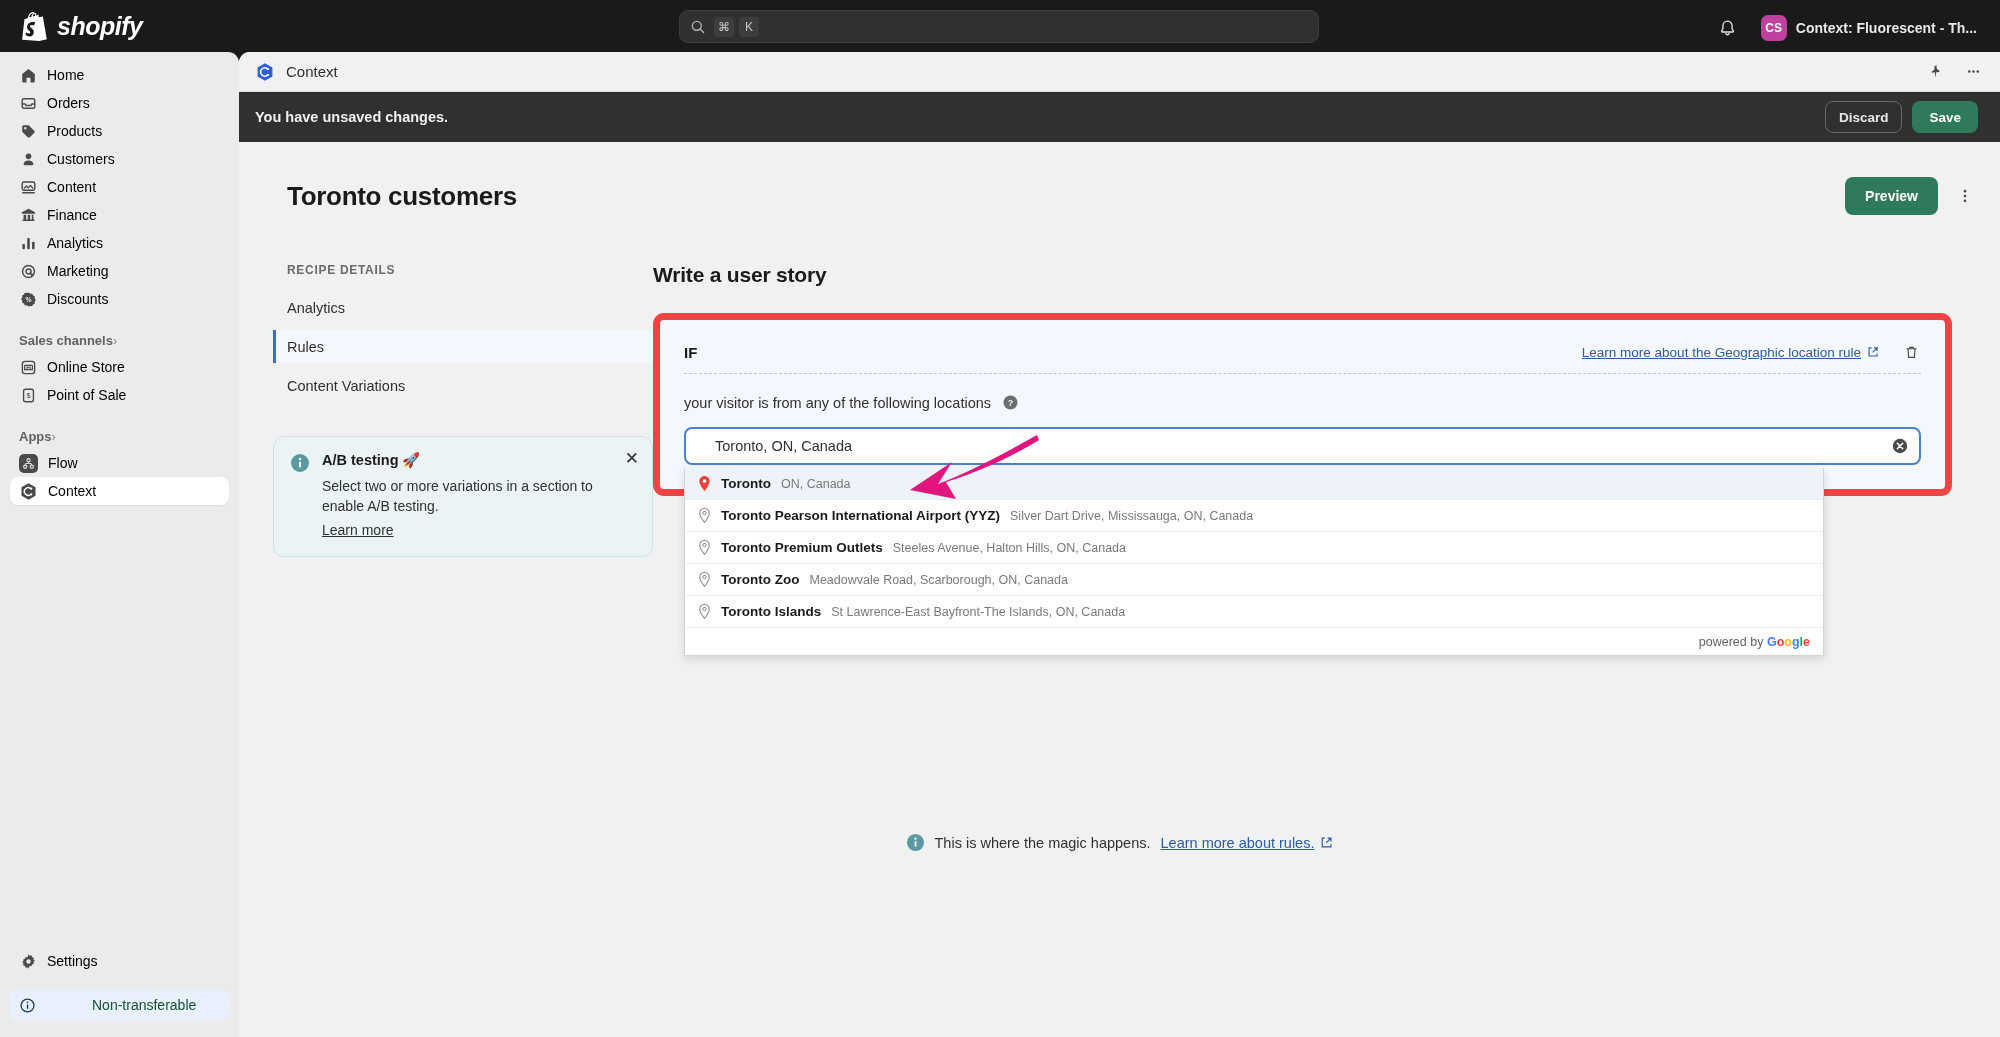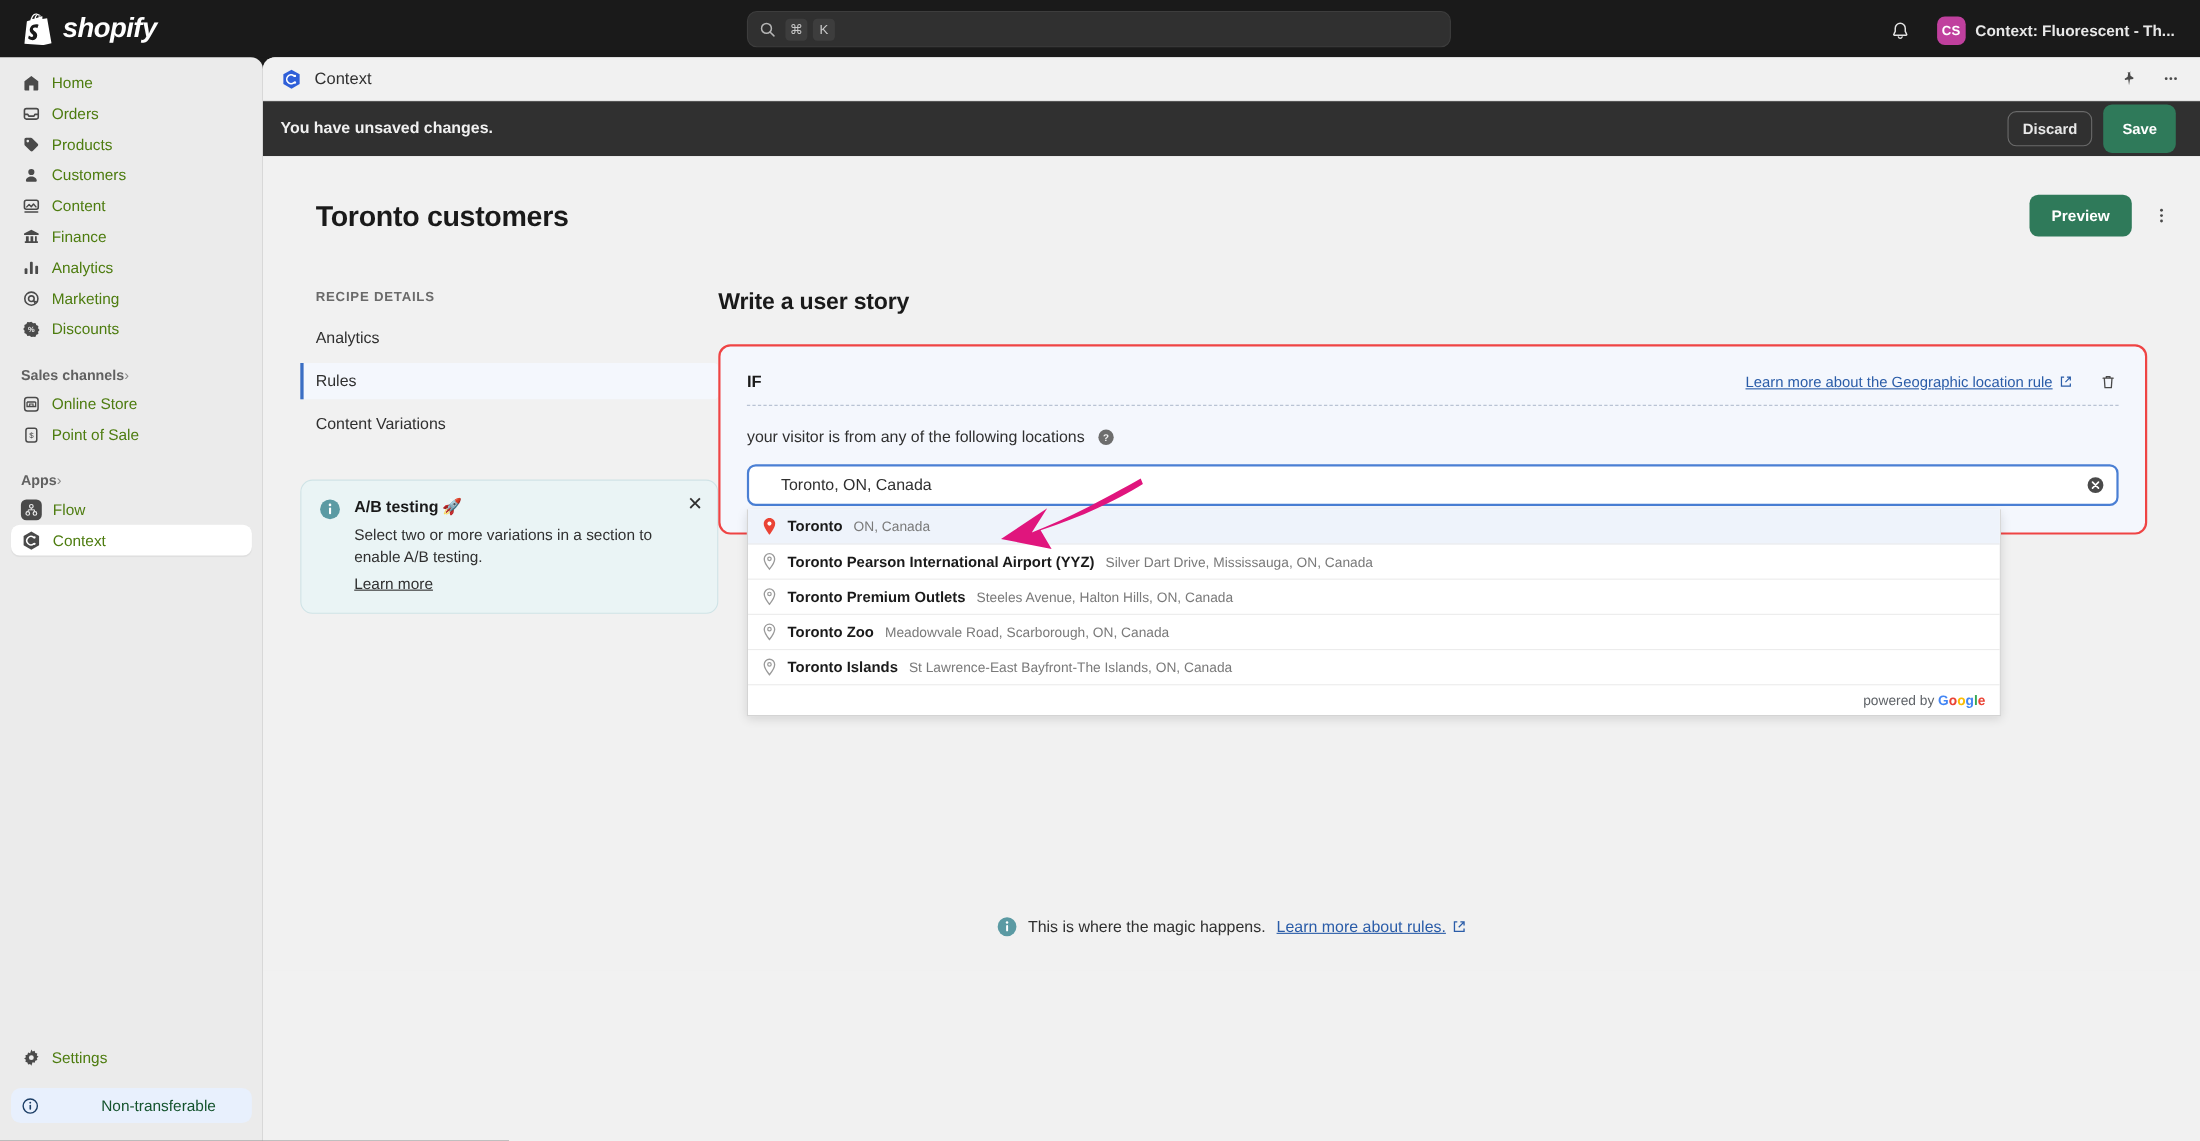--- a/index.html
+++ b/index.html
@@ -52,21 +52,21 @@
     position: absolute; left: 0; top: 52px; width: 239px; height: 985px;
     background: #ebebeb; border-top-right-radius: 11px; padding: 9px 10px 0 10px;
     display: flex; flex-direction: column;
   }
   .nav-item {
     display: flex; align-items: center; gap: 10px; height: 28px;
     padding: 0 9px; border-radius: 8px; cursor: pointer; margin-bottom: 0px;
   }
   .nav-item.active { background: #fff; box-shadow: 0 1px 1px rgba(0,0,0,.06); }
   .nav-icon { width: 18px; height: 18px; flex: none; display: flex; align-items: center; justify-content: center; }
-  .nav-label { font-size: 14px; color: #4d7c0f; font-weight: 500; white-space: nowrap; }
+  .nav-label { font-size: 14px; color: #000000; font-weight: 500; white-space: nowrap; }
   .nav-section {
     display: flex; align-items: center; 
     padding: 0 9px; height: 26px; margin-top: 14px; cursor: pointer; border-radius: 8px;
   }
   .nav-section-label { font-size: 13px; color: #616161; font-weight: 600; }
   .chev { color: #8a8a8a; font-size: 13px; }
   .app-icon-sq {
     width: 19px; height: 19px; border-radius: 5px; background: #4a4a4a;
     display: flex; align-items: center; justify-content: center; flex: none;
   }
@@ -100,21 +100,21 @@
     padding: 0 22px 0 16px;
   }
   .unsaved-text { color: #f0f0f0; font-size: 14.5px; font-weight: 600; flex: 1; }
   .btn-discard {
     background: #303030; color: #e8e8e8; font-size: 13.5px; font-weight: 600;
     border: 1px solid #6a6a6a; border-radius: 8px; height: 32px; padding: 0 13px; cursor: pointer;
     font-family: inherit;
   }
   .btn-save {
     background: #2f7a5a; color: #fff; font-size: 13.5px; font-weight: 600;
-    border: none; border-radius: 8px; height: 44px; padding: 0 17px; cursor: pointer;
+    border: none; border-radius: 8px; height: 32px; padding: 0 17px; cursor: pointer;
     margin-left: 10px; font-family: inherit;
   }
 
   
   .page-body { background: #f1f1f1; height: 740px; position: relative; overflow: hidden; }
   .page-head {
     display: flex; align-items: center; padding: 35px 22px 0 48px;
   }
   .page-title { font-size: 26px; font-weight: 700; color: #1a1a1a; flex: 1; letter-spacing: -0.3px; }
   .btn-preview {
@@ -148,21 +148,21 @@
   .ab-info-icon { width: 20px; height: 20px; flex: none; margin-top: 1px; }
   .ab-title { font-size: 14.5px; font-weight: 700; color: #1a1a1a; margin-bottom: 7px; }
   .ab-desc { font-size: 14px; color: #303030; line-height: 1.45; max-width: 300px; }
   .ab-link { font-size: 14px; color: #303030; text-decoration: underline; display: inline-block; margin-top: 5px; cursor: pointer; }
   .ab-close { position: absolute; right: 13px; top: 13px; cursor: pointer; font-size: 17px; color: #303030; line-height: 1; }
 
   .right-col { flex: 1; padding-right: 48px; }
   .section-title { font-size: 21px; font-weight: 700; color: #1a1a1a; margin-bottom: 26px; letter-spacing: -0.2px; }
 
   .rule-card {
-    background: #f4f7fd; border: 2px solid #ef4444; border-radius: 11px;
+    background: #f4f7fd; border: 7px solid #ef4444; border-radius: 11px;
     padding: 22px 24px 24px 24px; position: relative;
   }
   .rule-top { display: flex; align-items: center; padding-bottom: 11px; }
   .rule-if { font-size: 15px; font-weight: 600; color: #1a1a1a; flex: 1; }
   .rule-link {
     font-size: 13.5px; color: #2a5ca8; text-decoration: underline; cursor: pointer;
     display: flex; align-items: center; gap: 6px;
   }
   .trash-btn { margin-left: 22px; cursor: pointer; width: 20px; height: 20px; display:flex;align-items:center;justify-content:center; }
   .rule-divider { border-top: 1px dashed #b9c3d4; margin-bottom: 20px; }

